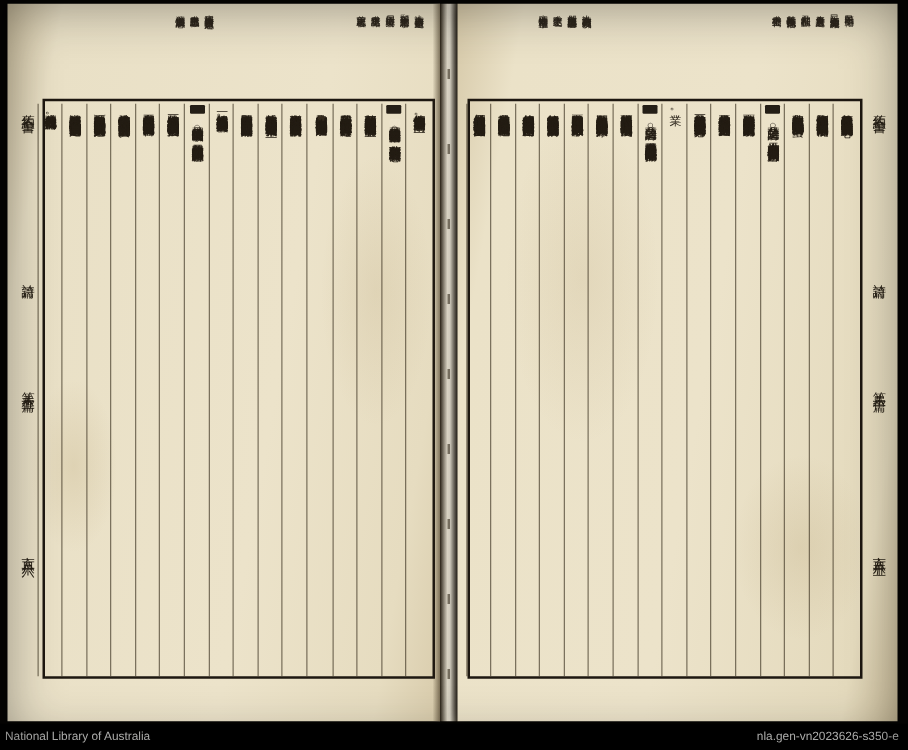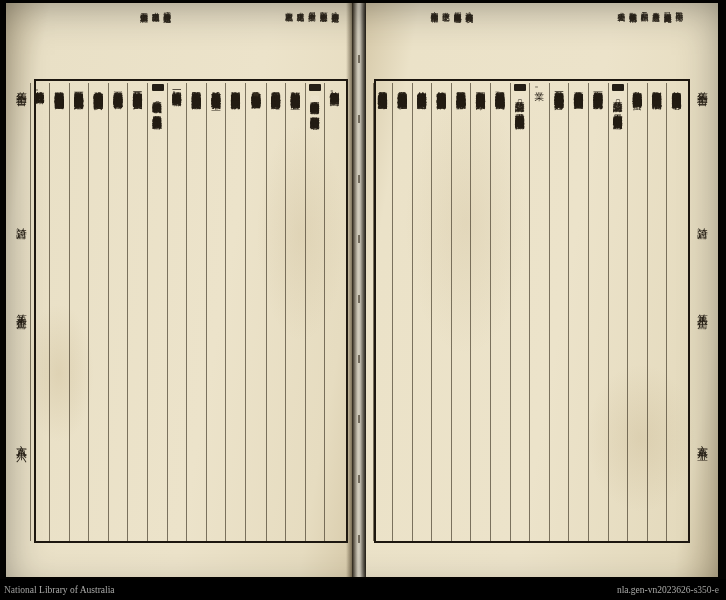--- a/index.html
+++ b/index.html
@@ -34,21 +34,21 @@
   .strip-left{left:4px;}  .strip-right{right:5px;}
   .mlabel{position:absolute;left:4px;writing-mode:vertical-rl;text-orientation:upright;letter-spacing:1.5px;}
   
   .stain{position:absolute;border-radius:50%;pointer-events:none;}
   .s1{left:18px;top:300px;width:70px;height:140px;background:radial-gradient(ellipse,rgba(150,120,60,.14),transparent 70%);}
   .s2{left:250px;top:120px;width:90px;height:220px;background:radial-gradient(ellipse,rgba(140,110,55,.10),transparent 70%);}
   .s3{left:40px;top:90px;width:120px;height:260px;background:radial-gradient(ellipse,rgba(145,115,60,.10),transparent 72%);}
   .s4{left:220px;top:360px;width:110px;height:150px;background:radial-gradient(ellipse,rgba(140,110,55,.12),transparent 70%);}
   
   .footer{position:absolute;left:0;right:0;bottom:0;height:21px;background:#000;
-          font-family:Liberation Serif, serif;font-size:9.5px;color:#c8c8c6;
+          font-family:Liberation Sans, sans-serif;font-size:9.5px;color:#c8c8c6;
           display:flex;align-items:center;justify-content:space-between;padding:0 7px 0 4px;margin-top:21px;}
 </style>
 </head>
 <body>
 
 <div class="photo">
   <div class="spread">
 
     <div class="page page-left">
       <div class="stain s1"></div>

